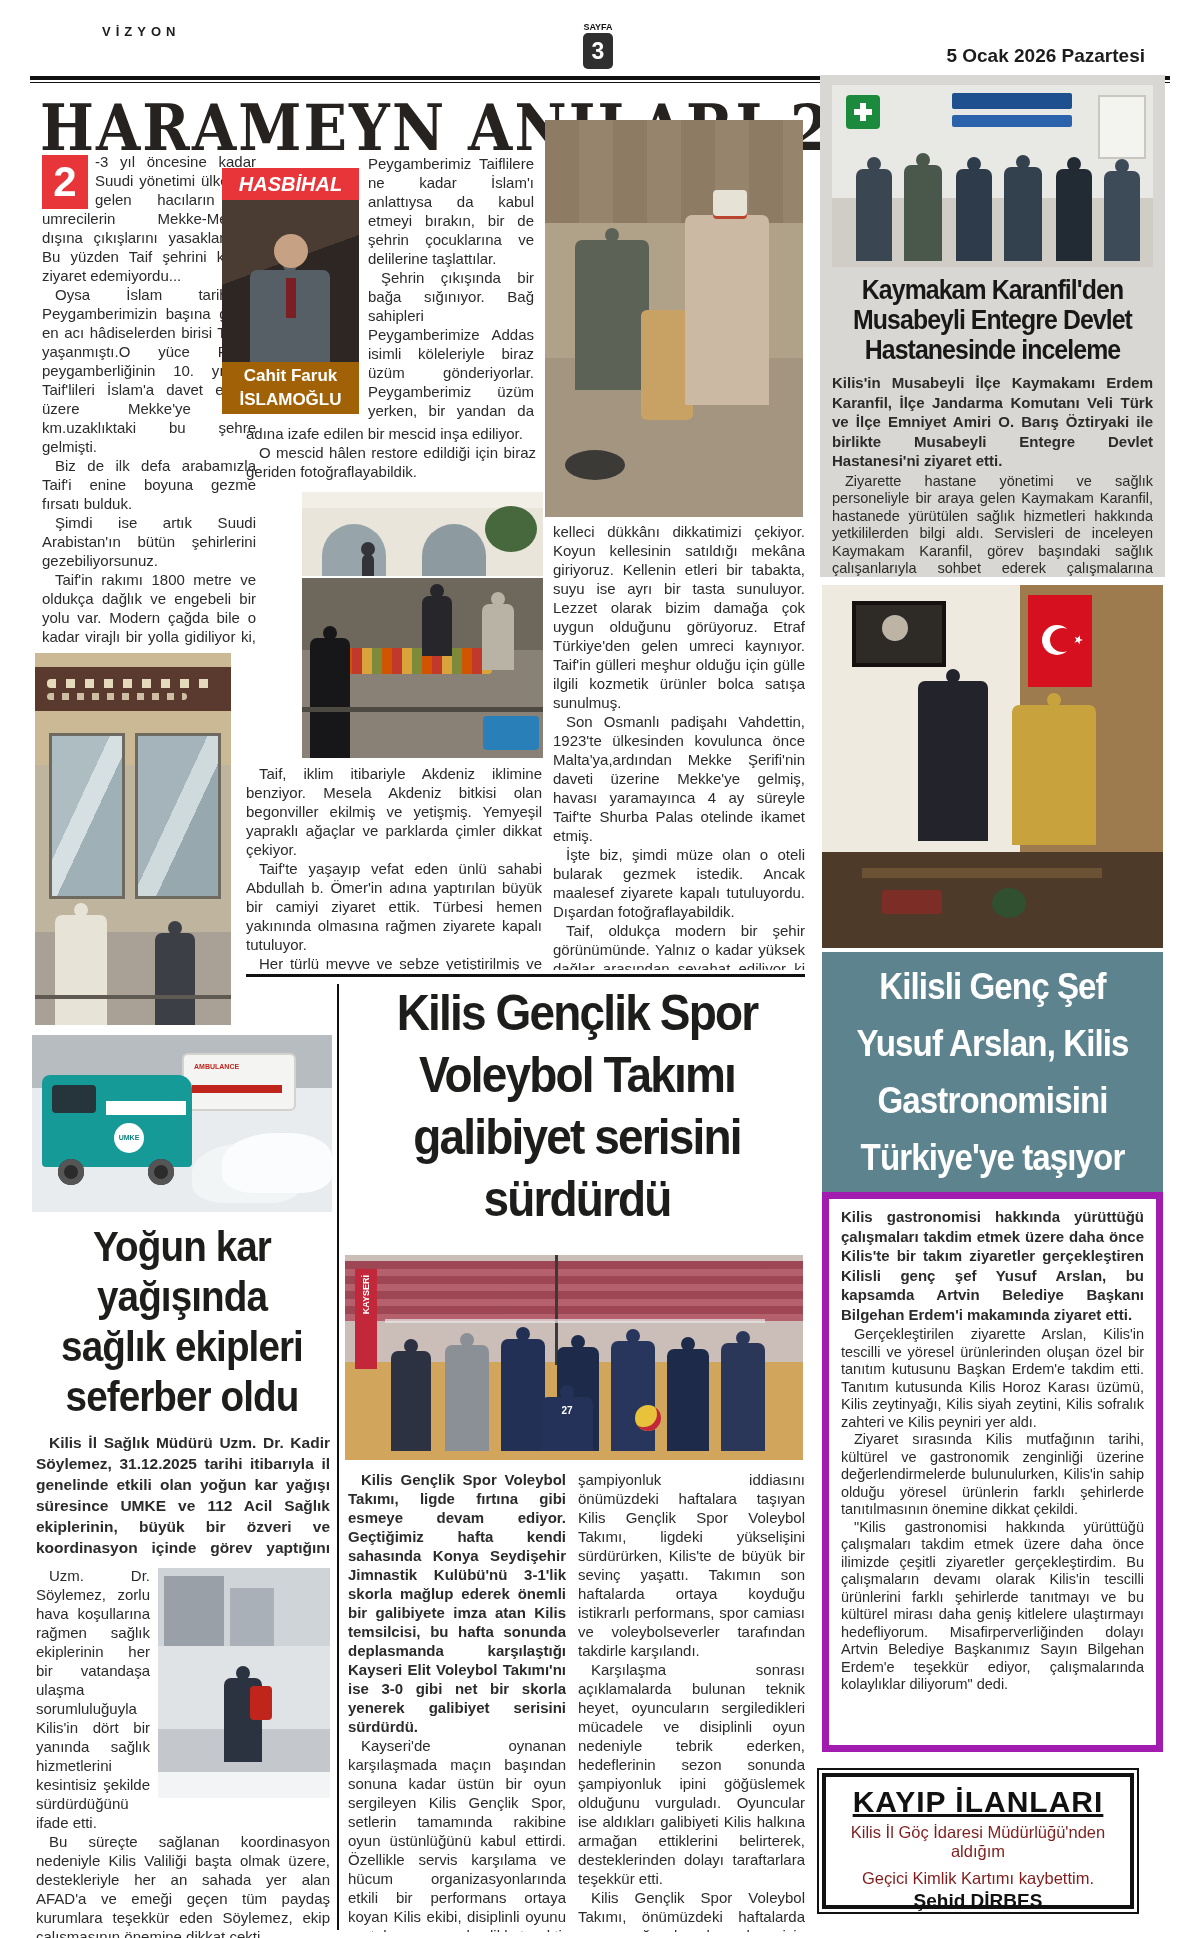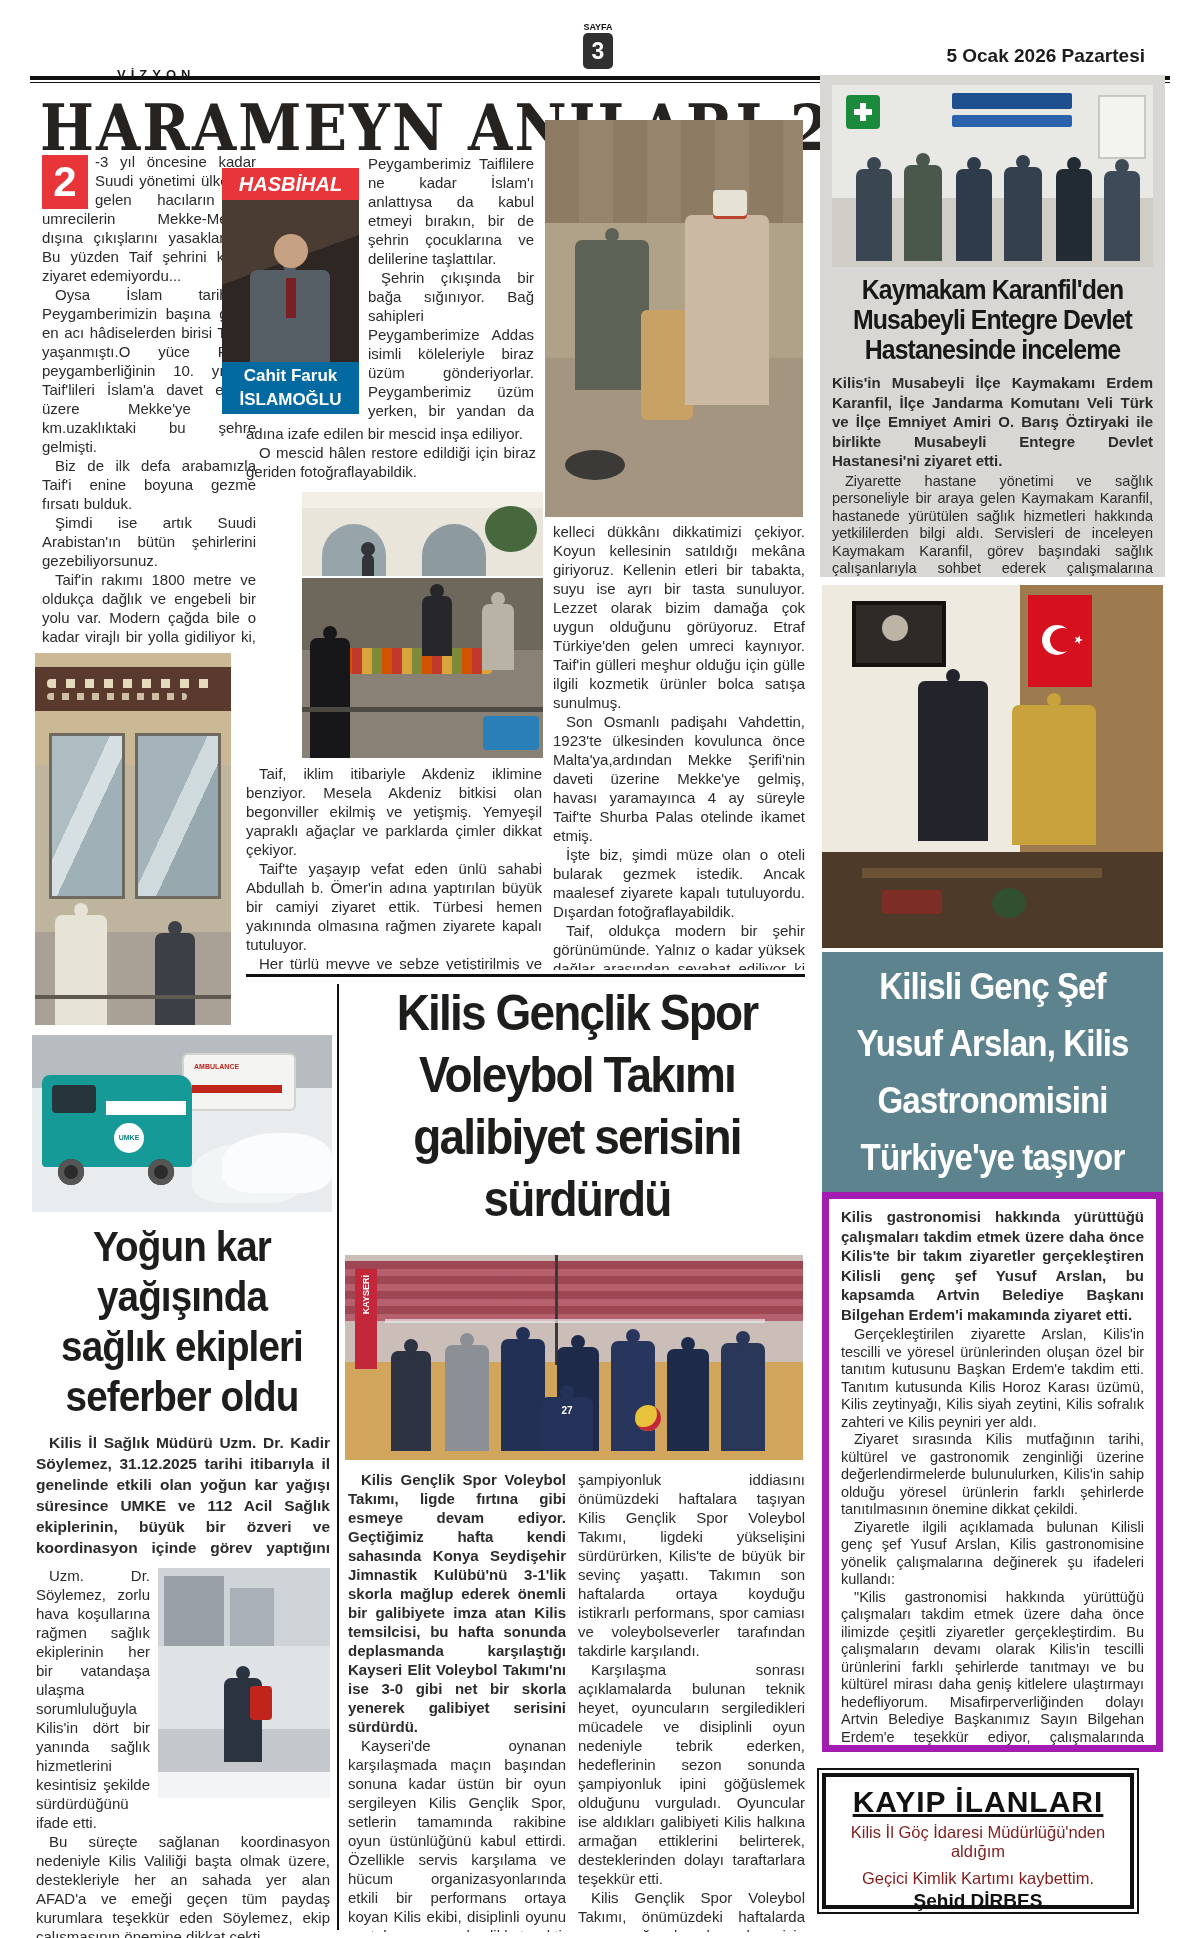--- a/index.html
+++ b/index.html
@@ -23,21 +23,21 @@
   .brand{position:absolute;left:0;top:8px;font-size:47px;font-weight:bold;letter-spacing:-1px;color:#1c1c1c;}
   .brand-top{position:absolute;left:47px;top:0;font-size:13px;font-weight:bold;letter-spacing:5px;color:#1c1c1c;}
   .sayfa-label{font-size:9px;font-weight:bold;text-align:center;color:#111;}
   .sayfa-box{width:30px;height:36px;margin:1px auto 0;background:#2f2f2f;border-radius:5px;color:#fff;
              font-size:23px;font-weight:bold;text-align:center;line-height:36px;}
   .date{font-size:19px;font-weight:bold;color:#1c1c1c;text-align:right;}
   
   .hasb-head{height:32px;background:#e8353a;color:#fff;font-weight:bold;font-style:italic;
              font-size:20px;text-align:center;line-height:32px;letter-spacing:0px;}
   .hasb-photo{height:162px;background:linear-gradient(160deg,#4a3b33 0 40%,#2e2622 40% 100%);position:relative;overflow:hidden;}
-  .hasb-name{height:50px;background:#0369a1;color:#fff;font-weight:bold;font-size:17px;line-height:24px;text-align:center;padding-top:2px;}
+  .hasb-name{height:50px;background:#a16207;color:#fff;font-weight:bold;font-size:17px;line-height:24px;text-align:center;padding-top:2px;}
   .greybox{background:#d8d7d3;}
   .tealbox{background:#5d838e;color:#fff;}
   .sef-body{border:7px solid #a21caf;background:#fff;}
   .kayip-outer{border:2px solid #111;background:#fff;padding:3px;}
   .kayip-inner{border:4px solid #111;height:100%;box-sizing:border-box;text-align:center;padding-top:8px;}
   .kayip-title{font-size:30px;font-weight:bold;letter-spacing:1px;text-decoration:underline;color:#111;}
   .kayip-line{font-size:16.5px;color:#7f1d1d;margin-top:4px;}
   .kayip-name{font-size:19px;font-weight:bold;color:#111;margin-top:2px;}
   
   .ph{position:absolute;overflow:hidden;background:#c9c4ba;}
@@ -47,21 +47,21 @@
                width:14px;height:14px;border-radius:50%;background:inherit;}
   .dropcap{float:left;width:46px;height:54px;background:#e8353a;color:#fff;font-size:42px;line-height:54px;
            font-weight:bold;text-align:center;margin:3px 7px 0 0;}
   .vtext{writing-mode:vertical-rl;transform:rotate(180deg);}
 </style>
 </head>
 <body>
 
 <div class="page">
 
-  <div class="abs" style="left:70px;top:24px;width:240px;height:60px;margin-top:43px;">
+  <div class="abs" style="left:55px;top:24px;width:240px;height:60px;">
     <span class="brand-top">VİZYON</span>
   </div>
   <div class="abs" style="left:578px;top:22px;width:40px;">
     <div class="sayfa-label">SAYFA</div>
     <div class="sayfa-box">3</div>
   </div>
   <div class="abs date" style="left:900px;top:45px;width:245px;">5 Ocak 2026 Pazartesi</div>
   <div class="abs rule" style="left:30px;top:76px;width:1140px;height:4px;"></div>
   <div class="abs rule" style="left:30px;top:82px;width:1140px;height:1px;"></div>
 
@@ -289,21 +289,20 @@
     </div>
   </div>
 
   <div class="abs sef-body" style="left:822px;top:1192px;width:341px;height:560px;box-sizing:border-box;padding:8px 12px;overflow:hidden;">
     <div class="jt lead" style="font-size:15px;line-height:19.5px;">
       <p class="ni">Kilis gastronomisi hakkında yürüttüğü çalışmaları takdim etmek üzere daha önce Kilis'te bir takım ziyaretler gerçekleştiren Kilisli genç şef Yusuf Arslan, bu kapsamda Artvin Belediye Başkanı Bilgehan Erdem'i makamında ziyaret etti.</p>
     </div>
     <div class="jt" style="font-size:14.5px;line-height:17.5px;margin-top:2px;">
       <p>Gerçekleştirilen ziyarette Arslan, Kilis'in tescilli ve yöresel ürünlerinden oluşan özel bir tanıtım kutusunu Başkan Erdem'e takdim etti. Tanıtım kutusunda Kilis Horoz Karası üzümü, Kilis zeytinyağı, Kilis siyah zeytini, Kilis sofralık zahteri ve Kilis peyniri yer aldı.</p>
       <p>Ziyaret sırasında Kilis mutfağının tarihi, kültürel ve gastronomik zenginliği üzerine değerlendirmelerde bulunulurken, Kilis'in sahip olduğu yöresel ürünlerin farklı şehirlerde tanıtılmasının önemine dikkat çekildi.</p>
-      <p>Ziyaretle ilgili açıklamada bulunan Kilisli genç şef Yusuf Arslan, Kilis gastronomisine yönelik çalışmalarına değinerek şu ifadeleri kullandı:</p>
       <p>"Kilis gastronomisi hakkında yürüttüğü çalışmaları takdim etmek üzere daha önce ilimizde çeşitli ziyaretler gerçekleştirdim. Bu çalışmaların devamı olarak Kilis'in tescilli ürünlerini farklı şehirlerde tanıtmayı ve bu kültürel mirası daha geniş kitlelere ulaştırmayı hedefliyorum. Misafirperverliğinden dolayı Artvin Belediye Başkanımız Sayın Bilgehan Erdem'e teşekkür ediyor, çalışmalarında kolaylıklar diliyorum" dedi.</p>
 
     </div>
   </div>
 
   <div class="abs kayip-outer" style="left:817px;top:1768px;width:322px;height:146px;box-sizing:border-box;">
     <div class="kayip-inner">
       <div class="kayip-title">KAYIP İLANLARI</div>
       <div class="kayip-line">Kilis İl Göç İdaresi Müdürlüğü'nden aldığım</div>
       <div class="kayip-line" style="margin-top:8px;">Geçici Kimlik Kartımı kaybettim.</div>

